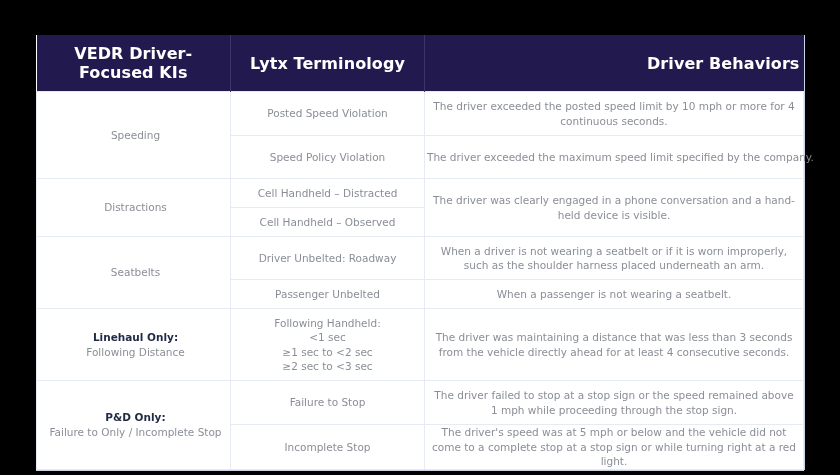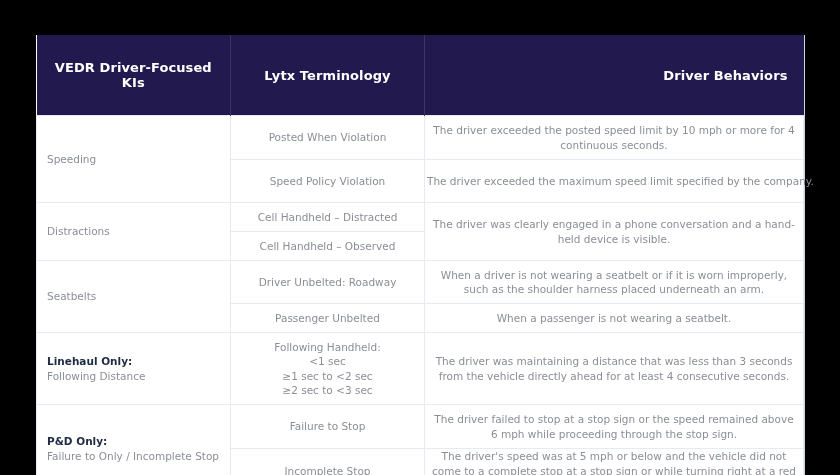--- a/index.html
+++ b/index.html
@@ -9,31 +9,31 @@
   }
   .tbl {
     position:absolute; left:36px; top:35px; width:767px;
     border-collapse:collapse; table-layout:fixed; background:#ffffff;
     box-shadow: 0 1px 0 #c9d3e6, 1px 0 0 #c9d3e6;
   }
   .tbl col.c1 { width:194px; }
   .tbl col.c2 { width:194px; }
   .tbl col.c3 { width:379px; }
   .tbl th {
-    background:#221a4e; color:#ffffff; font-weight:bold; font-size:13px;
-    height:48px; padding:16px; text-align:center; border-right:1px solid #3c3566;
+    background:#221a4e; color:#ffffff; font-weight:bold; font-size:16px;
+    height:48px; padding:4px; text-align:center; border-right:1px solid #3c3566;
     letter-spacing:0.1px;
   }
   .tbl th:first-child { text-align:center; }
   .tbl th:last-child { border-right:none;text-align:right; }
   .tbl td {
     border:1px solid #e6ebf3; color:#8a8e97; font-size:10.5px; line-height:14.5px;
     padding:0 6px; vertical-align:middle;
   }
-  .tbl td.kpi { text-align:left; padding-left:10px; }
+  .tbl td.kpi { text-align:center; padding-left:10px; }
   .tbl td.term, .tbl td.beh { text-align:center; }
   .kpi-strong { color:#1f2a44; font-weight:bold; display:block; }
   .kpi-sub { display:block; }
   .term-line { display:block; }
 </style>
 </head>
 <body>
 
 <table class="tbl">
   <colgroup>
@@ -45,21 +45,21 @@
     <tr>
       <th>VEDR Driver-Focused KIs</th>
       <th>Lytx Terminology</th>
       <th>Driver Behaviors</th>
     </tr>
   </thead>
   <tbody>
 
     <tr style="height:44px">
       <td class="kpi" rowspan="2">Speeding</td>
-      <td class="term">Posted When Violation</td>
+      <td class="term">Posted Speed Violation</td>
       <td class="beh">The driver exceeded the posted speed limit by 10 mph or more for 4 continuous seconds.</td>
     </tr>
     <tr style="height:43px">
       <td class="term">Speed Policy Violation</td>
       <td class="beh" style="white-space:nowrap;padding:0 2px;">The driver exceeded the maximum speed limit specified by the company.</td>
     </tr>
 
     <tr style="height:29px">
       <td class="kpi" rowspan="2">Distractions</td>
       <td class="term">Cell Handheld – Distracted</td>
@@ -92,20 +92,20 @@
       </td>
       <td class="beh">The driver was maintaining a distance that was less than 3 seconds from the vehicle directly ahead for at least 4 consecutive seconds.</td>
     </tr>
 
     <tr style="height:44px">
       <td class="kpi" rowspan="2">
         <span class="kpi-strong">P&amp;D Only:</span>
         <span class="kpi-sub">Failure to Only / Incomplete Stop</span>
       </td>
       <td class="term">Failure to Stop</td>
-      <td class="beh">The driver failed to stop at a stop sign or the speed remained above 6 mph while proceeding through the stop sign.</td>
+      <td class="beh">The driver failed to stop at a stop sign or the speed remained above 1 mph while proceeding through the stop sign.</td>
     </tr>
     <tr style="height:43px">
       <td class="term">Incomplete Stop</td>
       <td class="beh">The driver's speed was at 5 mph or below and the vehicle did not come to a complete stop at a stop sign or while turning right at a red light.</td>
     </tr>
   </tbody>
 </table>
 
 </body></html>

